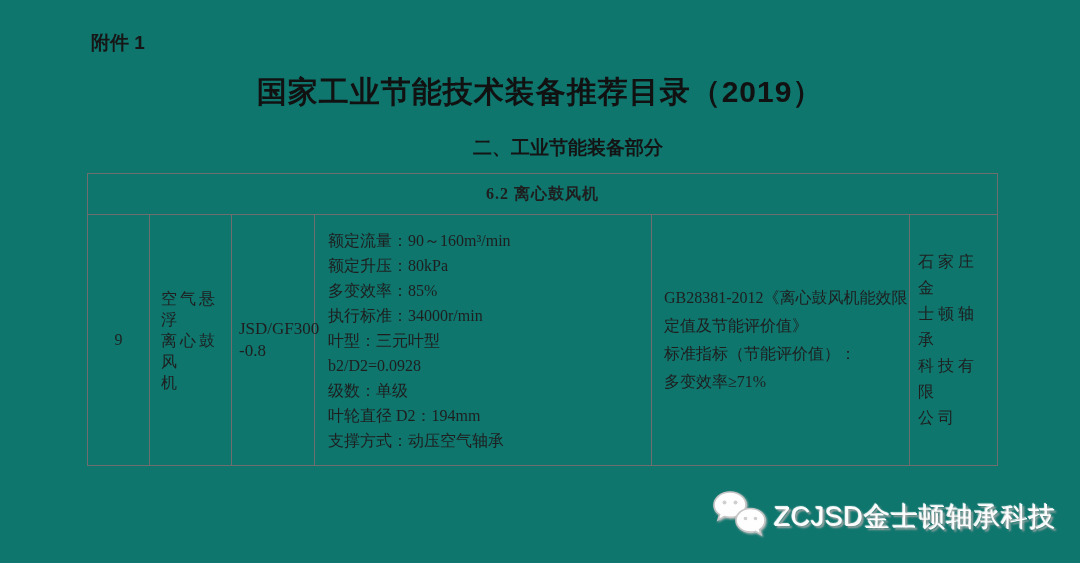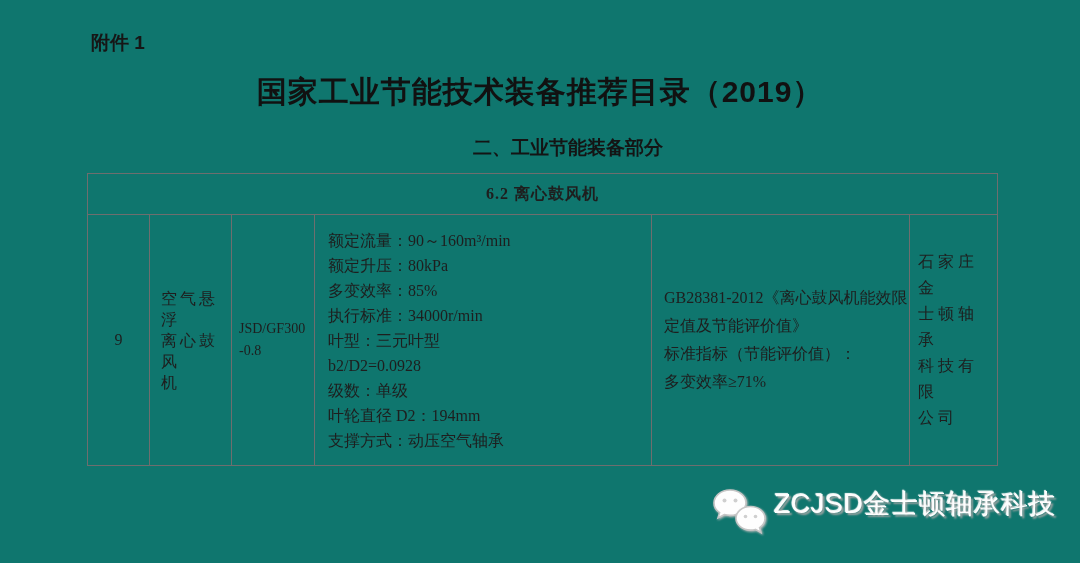--- a/index.html
+++ b/index.html
@@ -40,28 +40,28 @@
     letter-spacing:1px;
   }
   tr.col-header th {
     height:46px; font-size:16px; font-weight:bold; text-align:center;
   }
   tr.data-row td { height:250px; vertical-align:middle; font-size:16px; }
 
   .cell-index { text-align:center; font-size:17px; }
 
   .cell-name div { line-height:21px; letter-spacing:3px; padding-left:11px; }
-  .cell-model div { line-height:22px; padding-left:7px; font-size:14px;font-family:Liberation Serif, serif; }
+  .cell-model div { line-height:22px; padding-left:7px; font-size:17px;font-family:Liberation Serif, serif; }
   .cell-params div { line-height:25px; padding-left:13px; }
   .cell-standard div { line-height:28px; padding-left:12px; }
   .cell-applicant div { line-height:26px; letter-spacing:4px; padding-left:8px; }
 
   .watermark {
     position:absolute; left:710px; top:486px; height:62px;
-    display:flex; z-index:5;
+    display:flex; align-items:center; z-index:5;
   }
   .watermark-icon { width:62px; height:58px; flex:0 0 auto; margin-right:2px; }
   .watermark-text {
     font-family:"Liberation Sans", "DejaVu Sans", sans-serif;
     font-size:27px; font-weight:500; letter-spacing:0.5px;
     color:#fdfdfd;
     text-shadow: 2px 2px 2px #a6a6a6, -1px -1px 1px #ffffff;
     white-space:nowrap;
   }
 </style>

